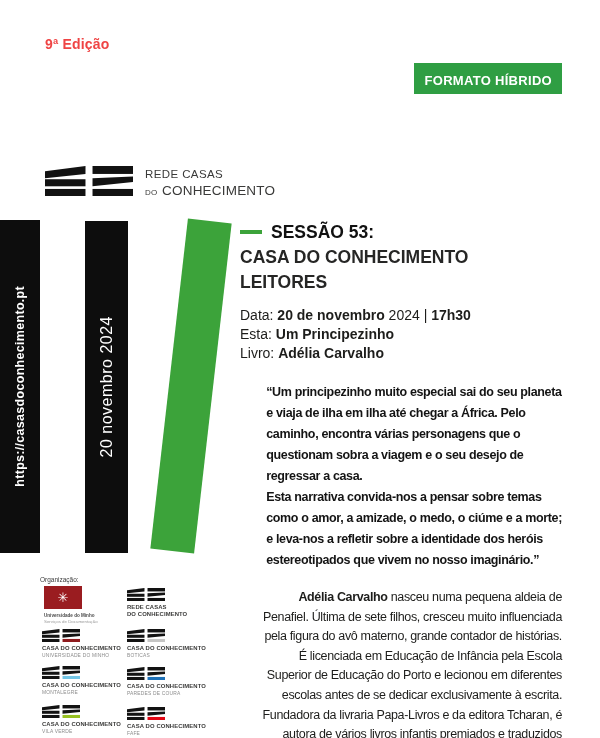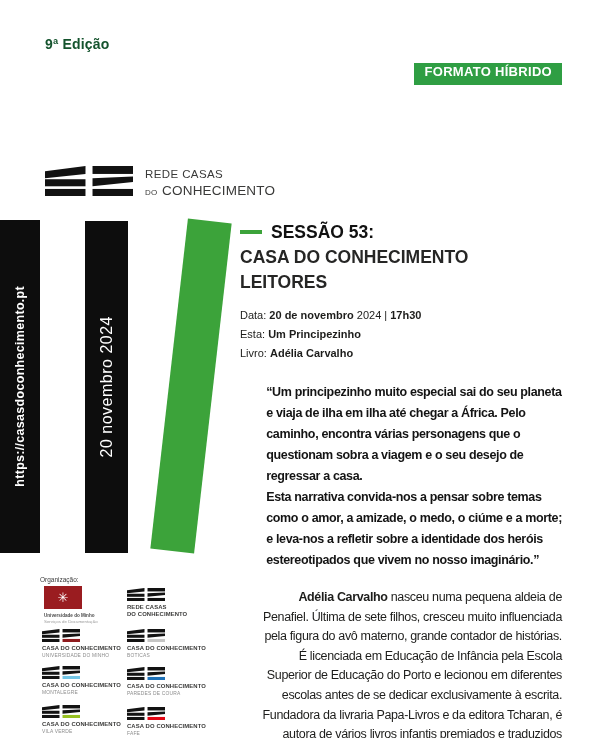--- a/index.html
+++ b/index.html
@@ -5,25 +5,25 @@
   html,body{margin:0;padding:0;}
   body{
     width:600px;height:738px;overflow:hidden;position:relative;
     background:#ffffff;
     font-family:"Liberation Sans","DejaVu Sans",sans-serif;
     -webkit-font-smoothing:antialiased;
   }
   .abs{position:absolute;}
 
   
-  .edition{left:45px;top:36px;font-size:14px;font-weight:bold;color:#14532d;letter-spacing:.2px;}
+  .edition{left:45px;top:36px;font-size:14px;font-weight:bold;color:#ef4444;letter-spacing:.2px;}
   .title{left:41px;top:54px;font-size:46px;line-height:48px;font-weight:900;color:#121212;letter-spacing:-1.5px;}
   .badge{
     top:63px;right:38px;background:#2f9e43;color:#ffffff;
-    font-size:13px;font-weight:bold;padding:1px 10px 6px;letter-spacing:.3px;
+    font-size:13px;font-weight:bold;padding:10px 10px 6px;letter-spacing:.3px;
   }
 
   
   .brand-bars{left:45px;top:166px;width:88px;height:30px;}
   .brand-text{left:145px;top:167px;color:#3a3a39;line-height:15px;}
   .brand-text .l1{font-size:11.5px;letter-spacing:.4px;}
   .brand-text .l2 .do{font-size:8px;letter-spacing:.3px;}
   .brand-text .l2 .con{font-size:13.5px;letter-spacing:.2px;}
 
   
@@ -36,21 +36,21 @@
   }
   .vtext.url{font-size:12.5px;font-weight:bold;letter-spacing:.3px;}
   .vtext.date{font-size:16px;letter-spacing:.5px;}
   .green-bar{left:169px;top:220px;width:44px;height:332px;background:#3ca33a;transform:rotate(6.5deg);}
 
   
   .session{right:38px;left:240px;top:220px;text-align:left;color:#1d1d1b;}
   .session .h1{font-size:17.5px;font-weight:800;line-height:25px;color:#111111;}
   .session .h2{font-size:17.5px;font-weight:700;line-height:25px;color:#262625;}
   .dash{display:inline-block;width:22px;height:4px;background:#3ca33a;vertical-align:4px;margin-right:9px;}
-  .meta{margin-top:11px;font-size:11px;line-height:18.8px;color:#1d1d1b;}
+  .meta{margin-top:11px;font-size:14px;line-height:18.8px;color:#1d1d1b;}
   .meta b{font-weight:bold;}
 
   
   .quote{
     right:38px;top:382px;color:#141414;
     font-size:12.5px;font-weight:bold;line-height:21px;letter-spacing:-0.35px;
     white-space:pre;
   }
   .bio{
     right:38px;top:588px;text-align:right;color:#1d1d1b;

